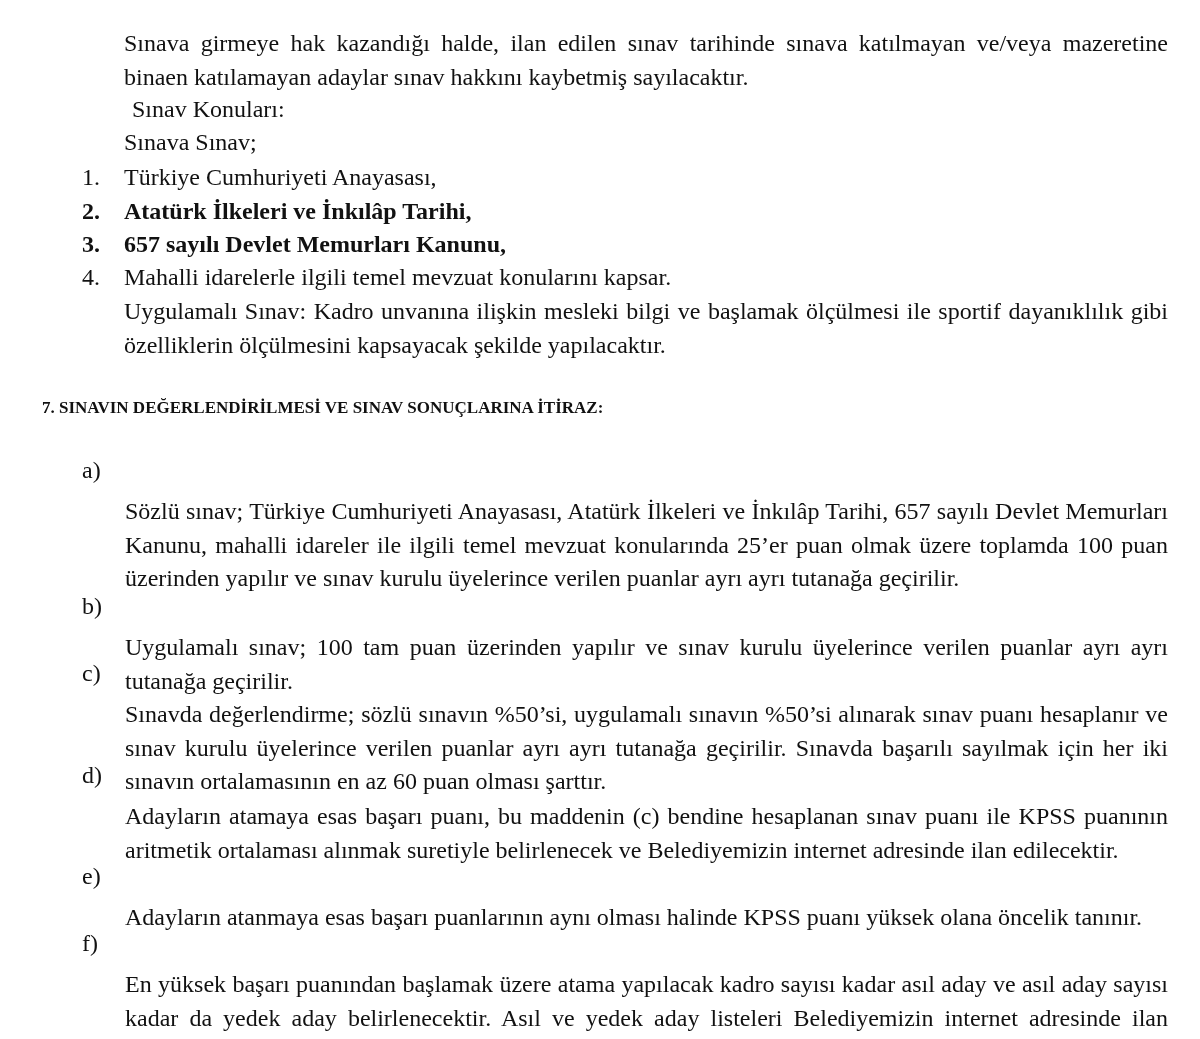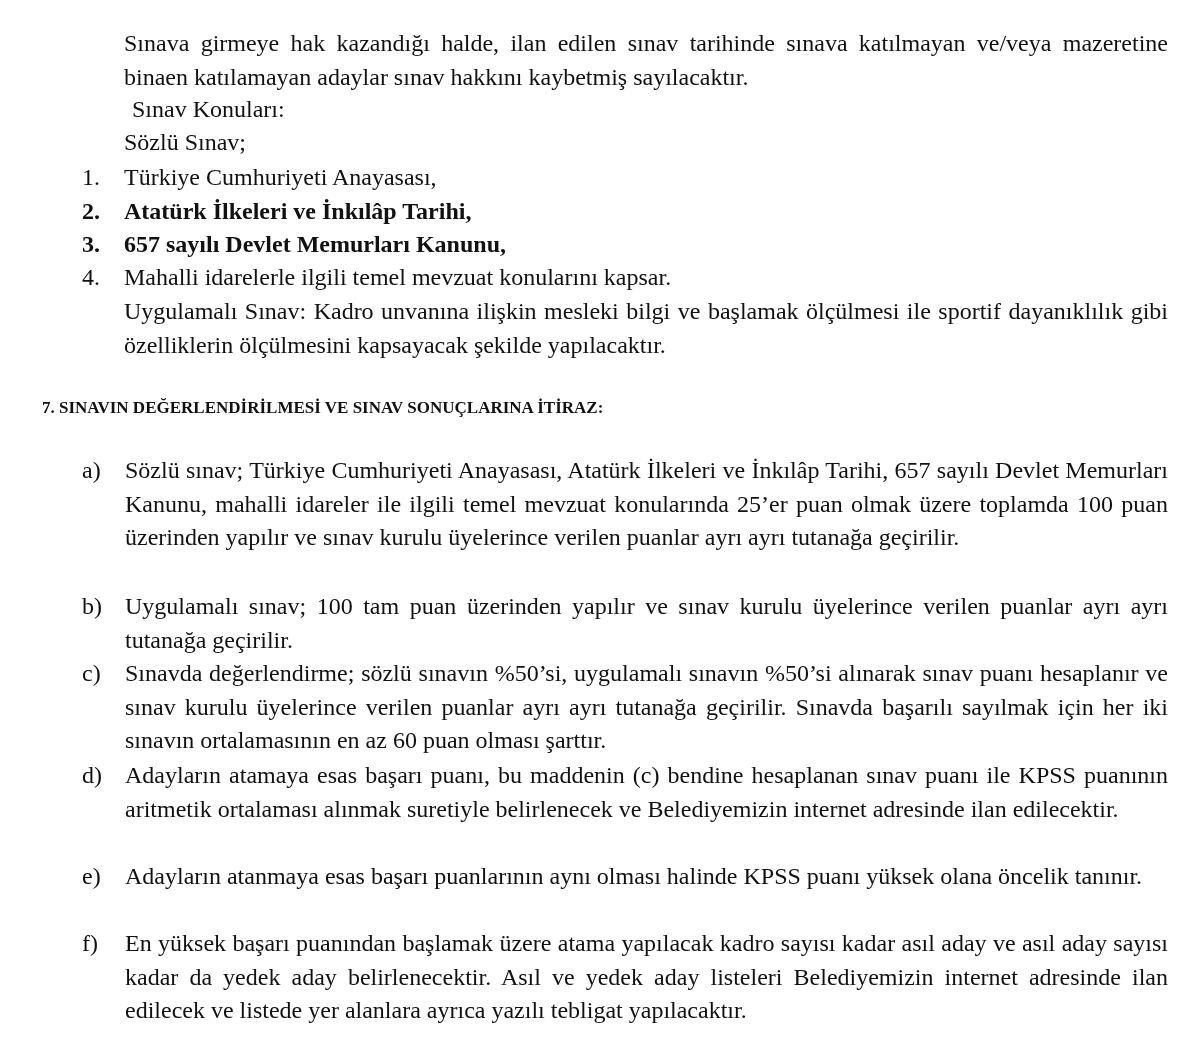--- a/index.html
+++ b/index.html
@@ -59,33 +59,34 @@
     line-height: 33.5px;
   }
   .alpha-item .letter {
     position: absolute;
     left: 0;
     top: 0;
   }
   .alpha-item .body {
     margin-left: 43px;
     text-align: justify;
+    margin-top: 41px;
   }
 </style>
 </head>
 <body>
 
 <div class="page">
 
   <div class="para" style="top:27px;">
     <div class="indent">Sınava girmeye hak kazandığı halde, ilan edilen sınav tarihinde sınava katılmayan ve/veya mazeretine binaen katılamayan adaylar sınav hakkını kaybetmiş sayılacaktır.</div>
   </div>
 
   <div class="line" style="left:124px; top:93px;margin-left:8px;">Sınav Konuları:</div>
-  <div class="line" style="left:124px; top:126px;">Sözlü Sınav;</div>
+  <div class="line" style="left:124px; top:126px;">Sınava Sınav;</div>
 
   <div class="num-item" style="top:161px;">
     <span class="num">1.</span><span>Türkiye Cumhuriyeti Anayasası,</span>
   </div>
   <div class="num-item" style="top:195px;font-weight:bold;">
     <span class="num">2.</span><span>Atatürk İlkeleri ve İnkılâp Tarihi,</span>
   </div>
   <div class="num-item" style="top:228px;font-weight:bold;">
     <span class="num">3.</span><span>657 sayılı Devlet Memurları Kanunu,</span>
   </div>

